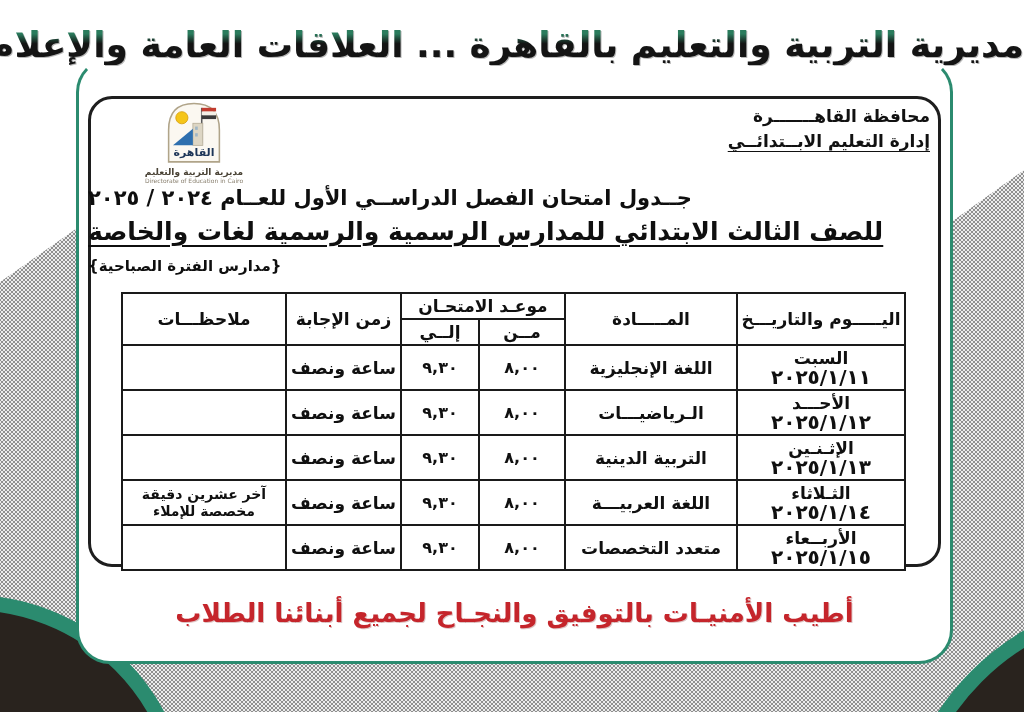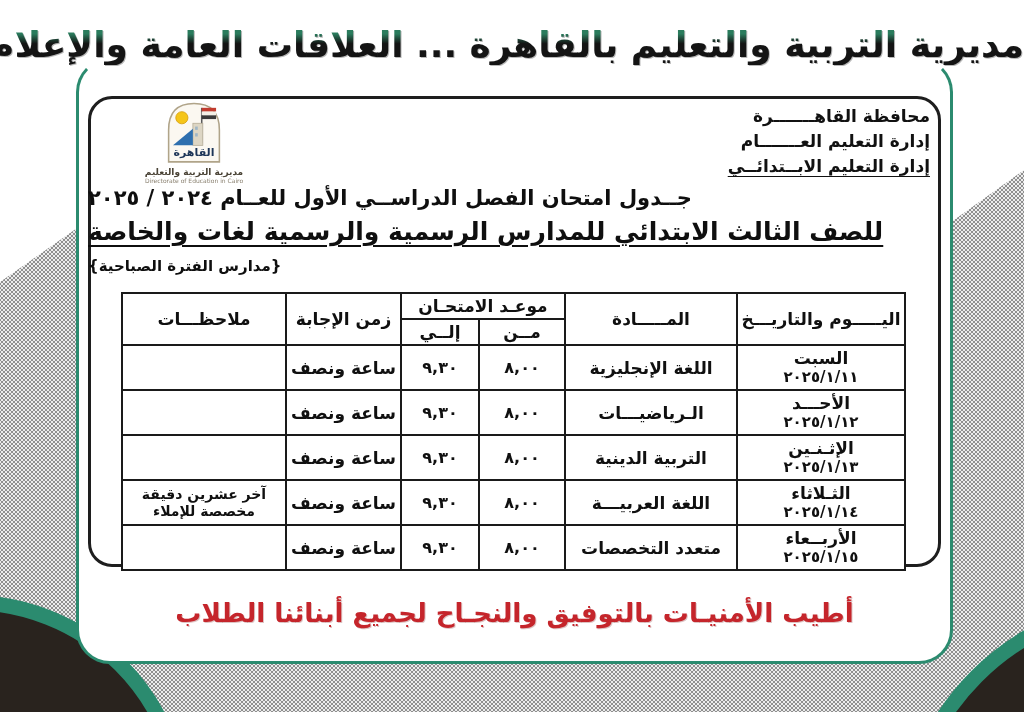--- a/index.html
+++ b/index.html
@@ -68,21 +68,21 @@
     border-collapse:collapse; table-layout:fixed; direction:rtl; background:#fff;
   }
   .sched td,.sched th{
     border:2px solid #1a1a1a; text-align:center; vertical-align:middle;
     font-weight:bold; color:#101010; padding:0 3px; overflow:hidden;
   }
   .sched thead th{ font-size:17px; }
   .sched .h-sub{ height:24px; font-size:17px; }
   .sched tbody tr{ height:45px; }
   .c-day .day{ display:block; font-size:17px; line-height:20px; }
-  .c-day .date{ display:block; font-size:15px; line-height:19px; }
+  .c-day .date{ display:block; font-size:20px; line-height:19px; }
   .c-subj{ font-size:17px; }
   .c-time{ font-size:16px; }
   .c-dur{ font-size:17px; }
   .c-notes{ font-size:14px; line-height:17px;border-radius:7px; }
   .wishes{
     position:absolute; left:76px; top:598px; width:877px; z-index:6;
     text-align:center; direction:rtl; font-size:26px; font-weight:bold;
     color:#c5252b; text-shadow:1px 1px 0 rgba(120,20,20,.25);
   }
 </style>
@@ -115,21 +115,20 @@
       <rect x="46" y="31" width="2.4" height="3" fill="#9fb6c6"></rect>
       <path d="M26 42 L44 27 L44 42 Z" fill="#2e6fae"></path>
       <text x="45" y="52" text-anchor="middle" font-size="10" font-weight="bold" fill="#1d3557">القاهرة</text>
     </svg>
     <div class="cap-ar">مديرية التربية والتعليم</div>
     <div class="cap-en">Directorate of Education in Cairo</div>
   </div>
 
   <div class="admin-lines">
     <div>محافظة القاهـــــــرة</div>
-    <div>إدارة التعليم العـــــــام</div>
     <div class="u">إدارة التعليم الابــتدائــي</div>
   </div>
 
   <div class="title1">جــدول امتحان الفصل الدراســي الأول للعــام ٢٠٢٤ / ٢٠٢٥</div>
   <div class="title2">للصف الثالث الابتدائي للمدارس الرسمية والرسمية لغات والخاصة</div>
   <div class="subtitle">{مدارس الفترة الصباحية}</div>
 
   <table class="sched">
     <colgroup>
       <col style="width:168px">

